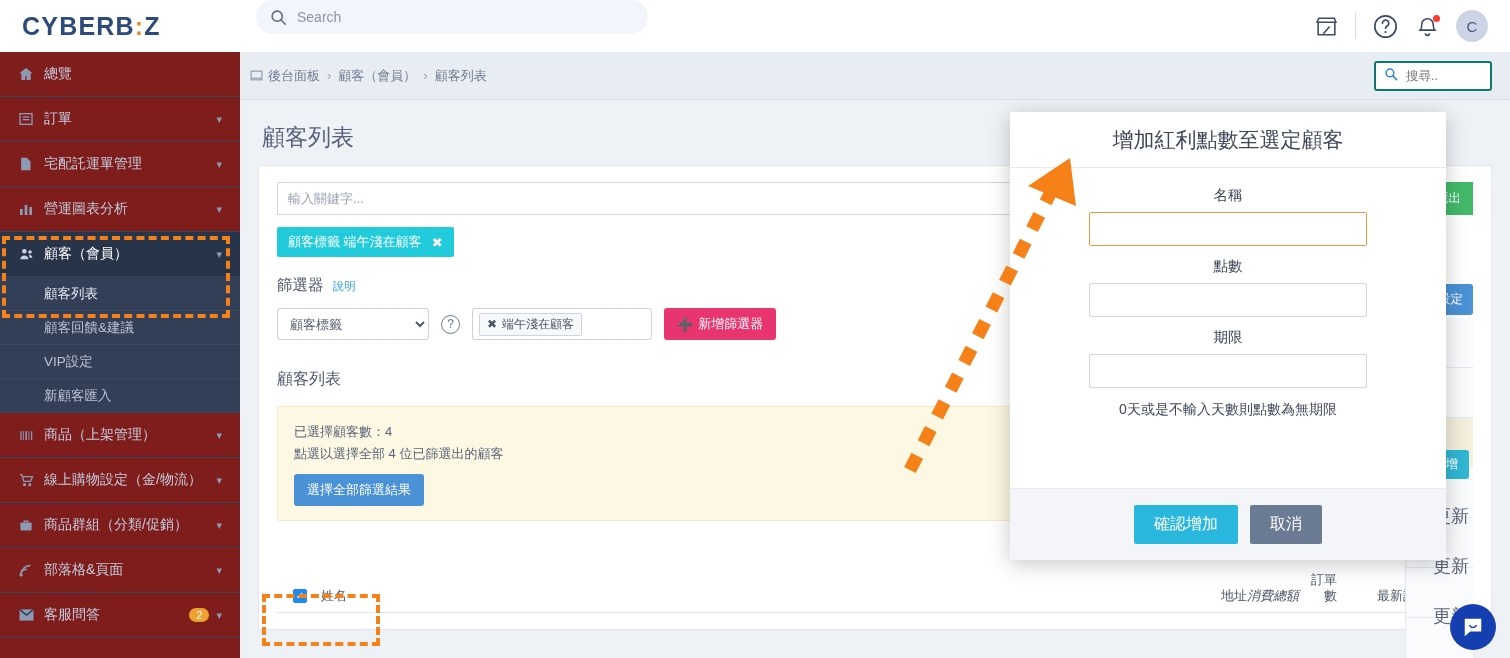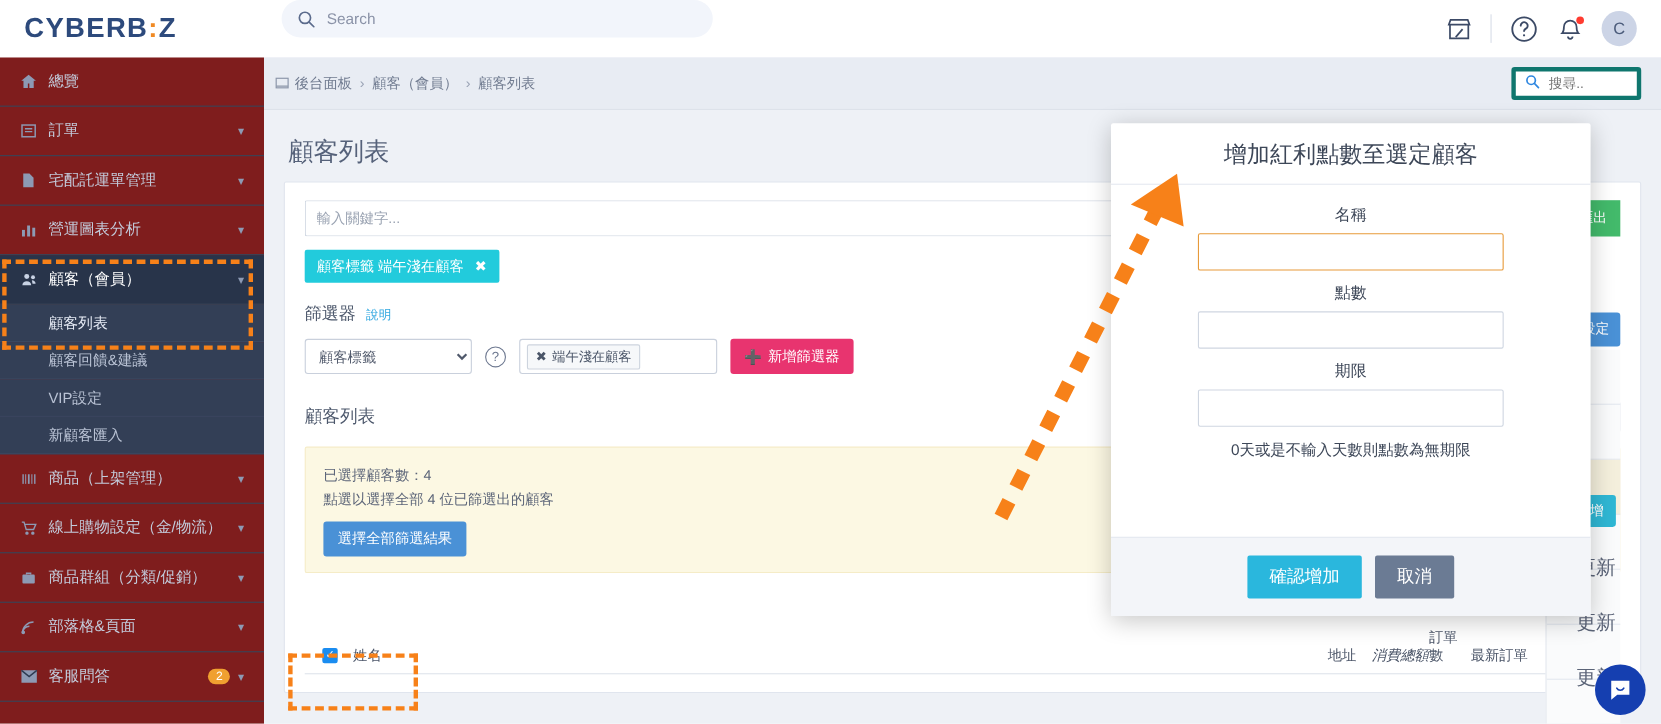--- a/index.html
+++ b/index.html
@@ -87,21 +87,21 @@
     background: #eef1f6; overflow: hidden;
   }
   .crumbbar {
     height: 48px; display: flex; align-items: center; padding-left: 10px;
     background: #e8ecf3; border-bottom: 1px solid #dde2ea;
     font-size: 13px; color: #707b90;
   }
   .crumbbar .sep { margin: 0 7px; color: #9aa3b5; }
   .crumb-search {
     margin-left: auto; margin-right: 18px; width: 118px; height: 30px;
-    background: #fff; border: 4px solid #0f766e; border-radius: 3px;
+    background: #fff; border: 2px solid #0f766e; border-radius: 3px;
     display: flex; align-items: center; padding: 0 8px;
   }
   .crumb-search input {
     border: none; outline: none; font-size: 12.5px; width: 100%;
     margin-left: 8px; color: #6f7a8e;
     font-family: "Liberation Sans", sans-serif;
   }
 
   .content { padding: 0 0 0 0; position: relative; height: 558px; background: #eef1f6; }
 
@@ -213,21 +213,21 @@
     font-family: "Liberation Sans", sans-serif;
   }
 
   
   .tbl { margin-top: 18px; width: 100%; }
   .tbl-head {
     display: flex; align-items: flex-end; height: 74px;
     border-bottom: 1px solid #dfe4ec; padding: 0 4px 8px 4px;
   }
   .th {
-    font-size: 13px; color: #4b5568; text-align: left; line-height: 1.25;
+    font-size: 13px; color: #4b5568; text-align: right; line-height: 1.25;
   }
   .th.name-col { display: flex; align-items: center; gap: 14px; flex: 1; text-align: left; padding-left: 12px; }
   .chk {
     width: 14px; height: 14px; background: #1a8cf0; border-radius: 2px;
     display: flex; align-items: center; justify-content: center;
     color: #fff; font-size: 10px; cursor: pointer;
   }
   .th.w1 { width: 40px; }
   .th.w2 { width: 52px; font-style: italic; }
   .th.w3 { width: 38px; }

